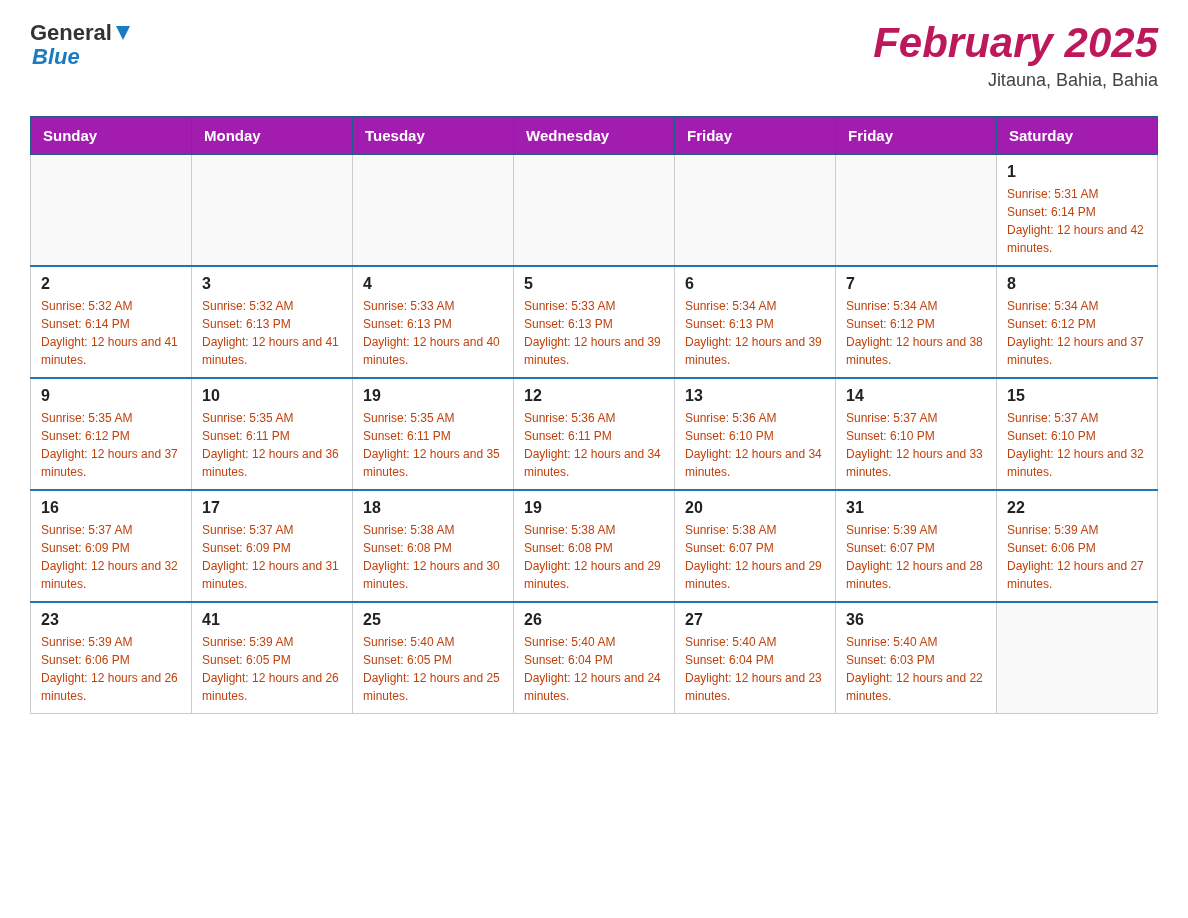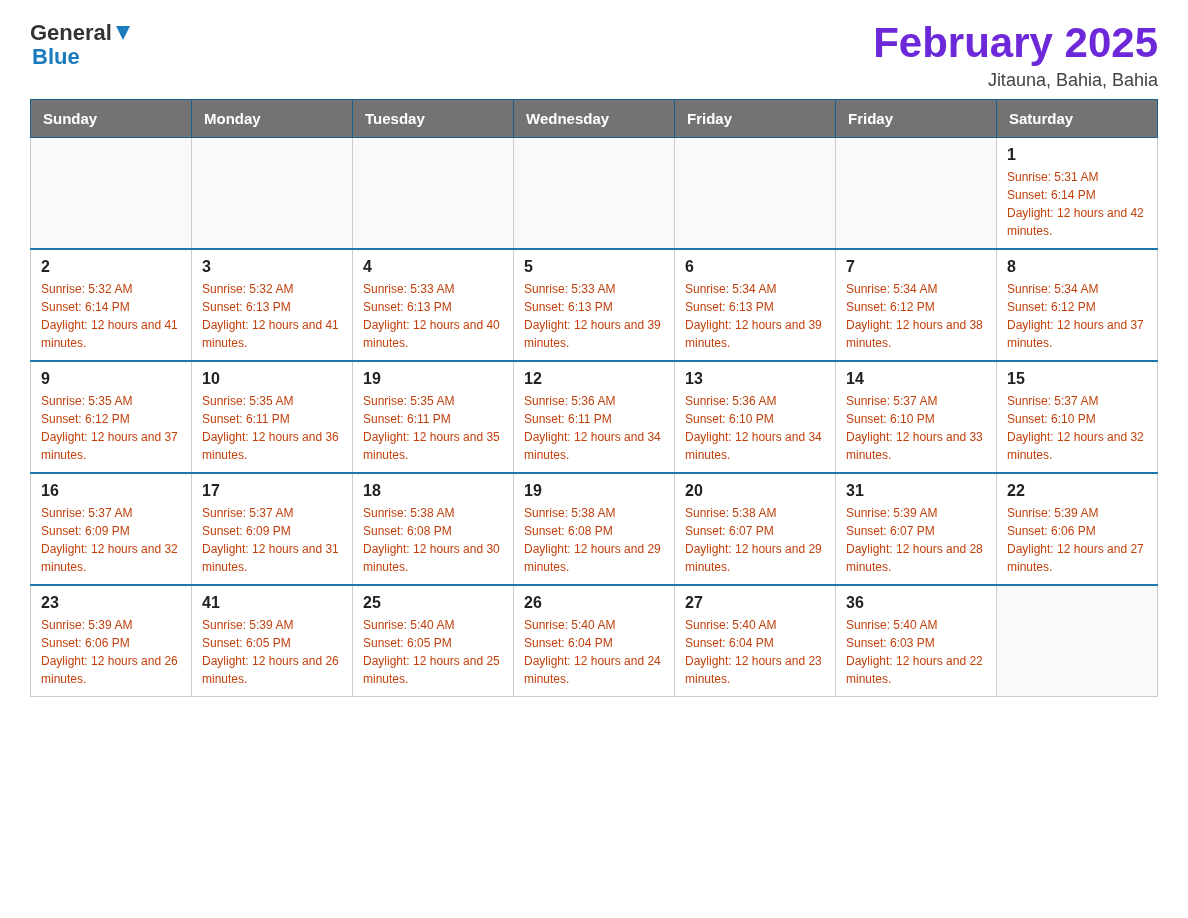--- a/index.html
+++ b/index.html
@@ -7,21 +7,21 @@
       font-family: Arial, sans-serif;
       background: #fff;
       padding: 20px 30px;
       width: 1188px;
       min-height: 918px;
     }
     .header {
       display: flex;
       justify-content: space-between;
       align-items: flex-start;
-      margin-bottom: 8px;
+      margin-bottom: 25px;
     }
     .logo-text-general {
       font-size: 22px;
       font-weight: bold;
       color: #333;
     }
     .logo-text-blue {
       font-size: 22px;
       font-weight: bold;
       color: #1a7bbf;
@@ -29,35 +29,36 @@
     .logo-icon {
       display: inline-flex;
       align-items: center;
     }
     .title-section {
       text-align: right;
     }
     .calendar-title {
       font-size: 42px;
       font-weight: bold;
-      color: #6d28d9;
+      color: #be185d;
       line-height: 1.1;
+      font-style: italic;
     }
     .calendar-subtitle {
       font-size: 18px;
       color: #444;
       margin-top: 4px;
     }
     .calendar {
       width: 100%;
       border-collapse: collapse;
       border: 1px solid #ccc;
     }
     .calendar th {
-      background-color: #737373;
+      background-color: #a21caf;
       color: #fff;
       font-size: 15px;
       font-weight: bold;
       padding: 10px 12px;
       text-align: left;
       border: 1px solid #1a5f8a;
     }
     .calendar td {
       vertical-align: top;
       padding: 8px 10px;
@@ -89,20 +90,21 @@
       align-items: flex-start;
     }
     .logo-line1 {
       display: flex;
       align-items: center;
     }
     .logo-line2 {
       display: flex;
       align-items: center;
       margin-top: -2px;
+      font-style: italic;
     }
   </style>
 </head>
 <body>
 
 <div class="header">
   <div class="logo-wrapper">
     <div class="logo-line1">
       <span class="logo-text-general">General</span>
       <span class="logo-icon">

